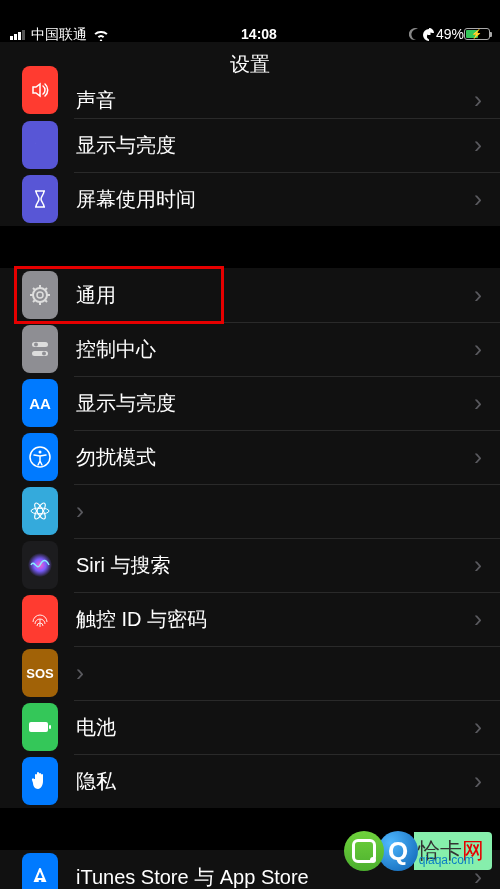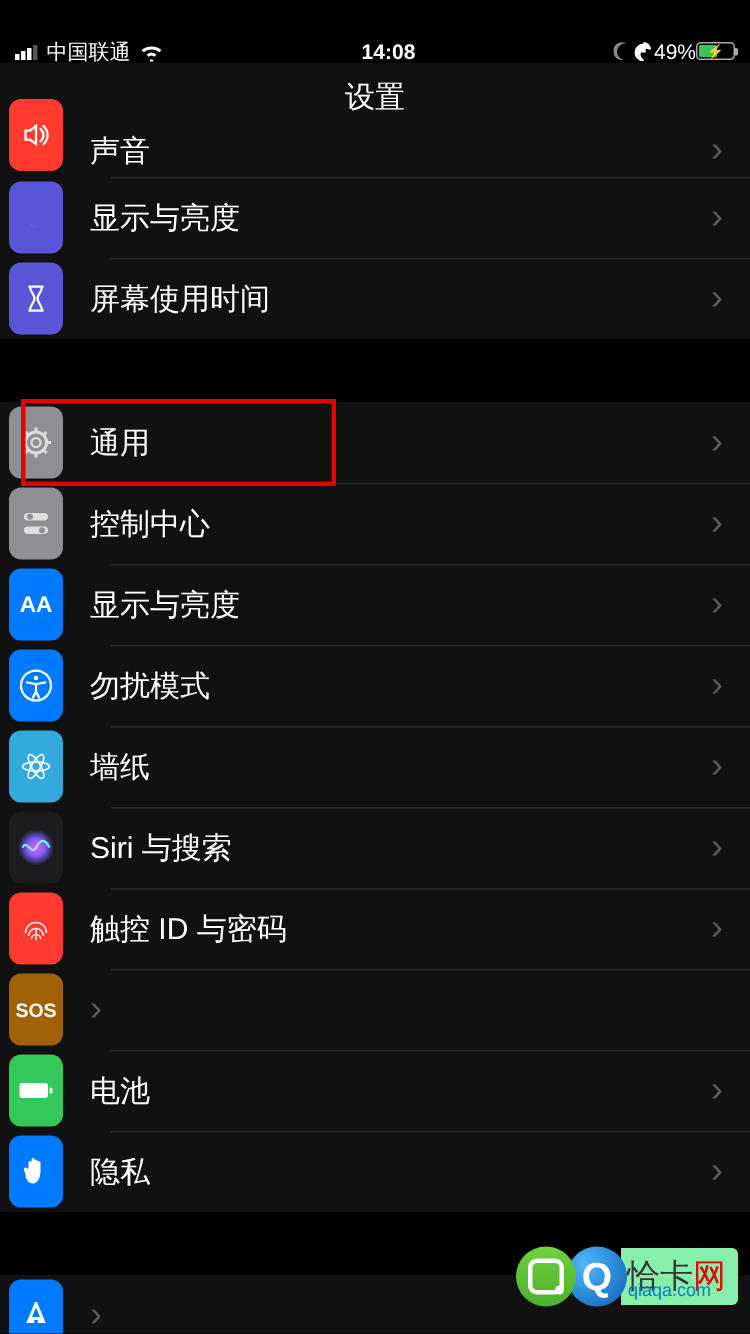--- a/index.html
+++ b/index.html
@@ -60,21 +60,21 @@
     font-size: 20px;
     font-weight: 400;
     background: #111;
   }
   .group { margin-bottom: 42px; }
   .group:last-child { margin-bottom: 0; }
   .row {
     display: flex;
     align-items: center;
     height: 54px;
-    padding: 0 18px 0 6px;
+    padding: 0 18px 0 22px;
     background: #111;
     position: relative;
   }
   .row + .row::before {
     content:"";
     position:absolute; top:0; left:74px; right:0;
     height:1px; background:#2a2a2a;
   }
   .row.cutoff { height: 32px; align-items:flex-end; padding-bottom:4px;}
   .icon-box {
@@ -250,21 +250,20 @@
     <div class="icon-box ic-wall">
       <svg width="22" height="22" viewBox="0 0 22 22">
           <g stroke="#fff" stroke-width="1" fill="none">
             <circle cx="11" cy="11" r="3"></circle>
             <ellipse cx="11" cy="11" rx="9" ry="3"></ellipse>
             <ellipse cx="11" cy="11" rx="9" ry="3" transform="rotate(60 11 11)"></ellipse>
             <ellipse cx="11" cy="11" rx="9" ry="3" transform="rotate(120 11 11)"></ellipse>
           </g>
         </svg>
     </div>
-    <div class="row-label">墙纸</div>
     <div class="chevron">›</div>
   </div>
   <div class="row">
     <div class="icon-box ic-siri">
       <svg width="26" height="26" viewBox="0 0 26 26">
           <defs>
             <radialGradient id="sg">
               <stop offset="0%" stop-color="#ff5ecd"></stop>
               <stop offset="50%" stop-color="#7a5cff"></stop>
               <stop offset="100%" stop-color="#1c1c1e"></stop>
@@ -316,20 +315,21 @@
   </div>
 </div>
 
 <div class="group">
   <div class="row">
     <div class="icon-box ic-appstore">
       <svg width="22" height="22" viewBox="0 0 22 22">
           <path d="M11 3l-5 12h3M11 3l5 12h-3M7 13h8" stroke="#fff" stroke-width="2" stroke-linecap="round" fill="none"></path>
         </svg>
     </div>
+    <div class="row-label" style="white-space:nowrap;overflow:hidden;">iTunes Store 与 App Store</div>
     <div class="chevron">›</div>
   </div>
 </div>
 
 <div class="watermark">
   <div class="wm-circle wm-green">
       <div class="wm-green-inner"></div>
     </div>
   <div class="wm-circle wm-blue">Q</div>
   <div class="wm-text">

